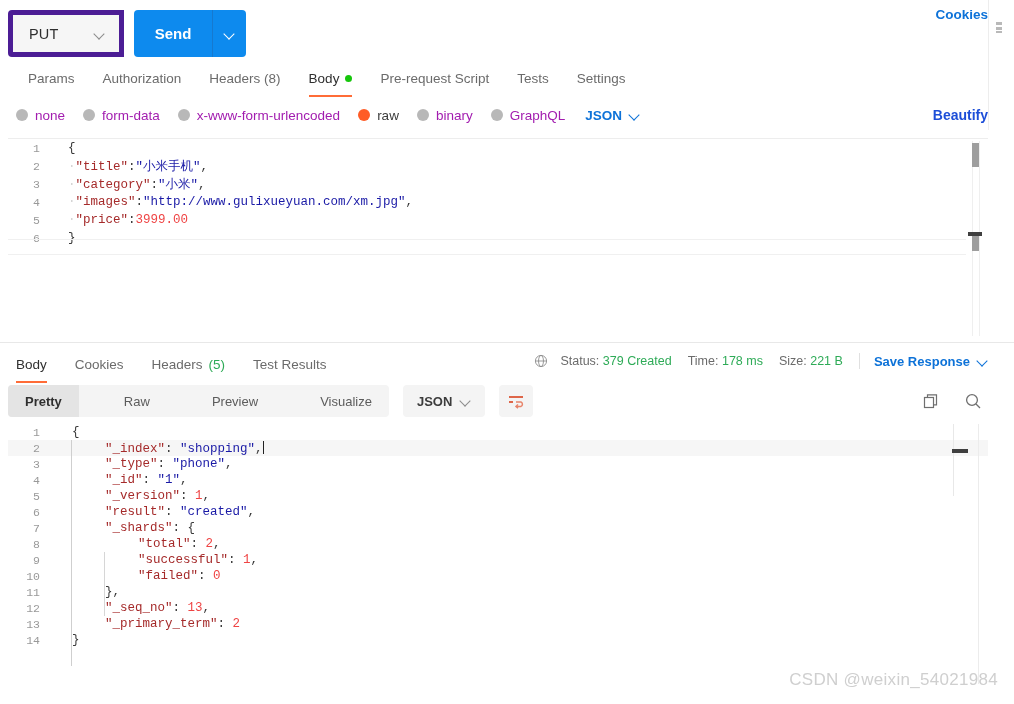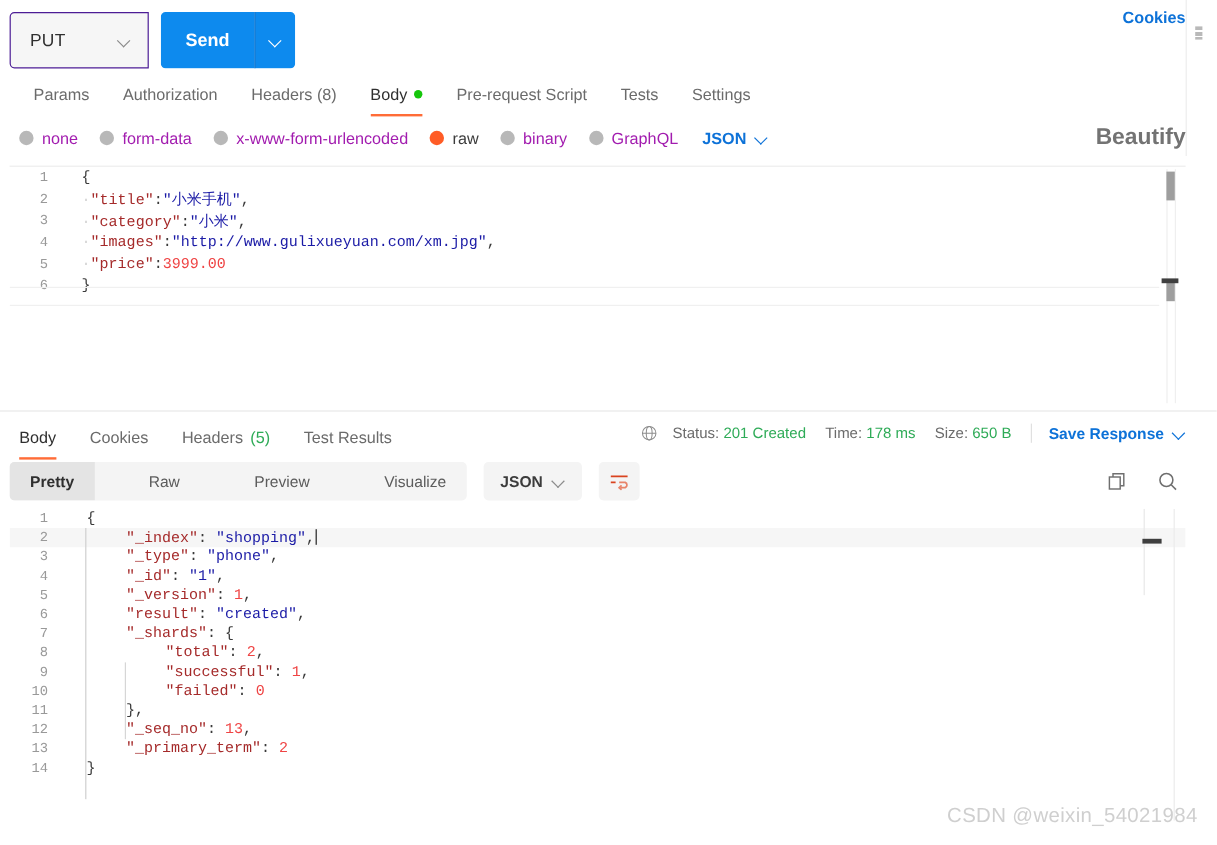--- a/index.html
+++ b/index.html
@@ -13,21 +13,21 @@
 
   
   .url-row {
     position: absolute; left: 8px; top: 10px;
     width: 980px; height: 47px;
     display: flex; align-items: stretch;
   }
   .method-select {
     width: 116px; height: 47px;
     background: #f6f6f6;
-    border: 1px solid #4c1d95;
+    border: 5px solid #4c1d95;
     border-radius: 4px 0 0 4px;
     display: flex; align-items: center; justify-content: space-between;
     padding: 0 14px 0 16px;
     cursor: pointer;
   }
   .method-label { font-size: 14.5px; color: #2f2f2f; letter-spacing: .2px; }
   .chev { width: 10px; height: 10px; position: relative; }
   .chev::after {
     content: ""; position: absolute; left: 0; top: 1px;
     width: 7px; height: 7px;
@@ -119,21 +119,21 @@
   .radio-item.selected { color: #3c3c3c; }
   .json-select {
     display: flex; align-items: center; gap: 8px;
     font-size: 13.5px; color: #0d72d8; font-weight: bold;
     cursor: pointer; margin-left: 2px;
   }
   .json-select .chev::after { border-color: #0d72d8; }
   .beautify-link {
     position: absolute; right: 26px; top: 0; height: 26px;
     display: flex; align-items: center;
-    font-size: 19px; color: #737373; font-weight: bold; cursor: pointer;
+    font-size: 14px; color: #1d4ed8; font-weight: bold; cursor: pointer;
   }
 
   
   .req-editor {
     position: absolute; left: 8px; top: 138px;
     width: 980px; height: 200px;
     background: #fff;
     border-top: 1px solid #ededed;
     overflow: hidden;
   }
@@ -380,23 +380,23 @@
       <span>Test Results</span>
     </div>
   </div>
 
 <div class="status-bar">
   <svg class="globe-icon" viewBox="0 0 16 16">
     <circle cx="8" cy="8" r="6.4" fill="none" stroke="#8c8c8c" stroke-width="1"></circle>
     <ellipse cx="8" cy="8" rx="2.8" ry="6.4" fill="none" stroke="#8c8c8c" stroke-width="1"></ellipse>
     <line x1="1.6" y1="8" x2="14.4" y2="8" stroke="#8c8c8c" stroke-width="1"></line>
   </svg>
-  <span class="status-item"><span>Status:</span> <b>201 Created</b></span>
+  <span class="status-item"><span>Status:</span> <b>379 Created</b></span>
   <span class="status-item"><span>Time:</span> <b>178 ms</b></span>
-  <span class="status-item"><span>Size:</span> <b>650 B</b></span>
+  <span class="status-item"><span>Size:</span> <b>221 B</b></span>
   <span class="vsep"></span>
   <span class="save-resp">
     <span>Save Response</span>
     <span class="chev"></span>
   </span>
 </div>
 
 <div class="resp-toolbar">
   <div class="seg-group" id="view-modes">
       <div class="seg active">Pretty</div>

